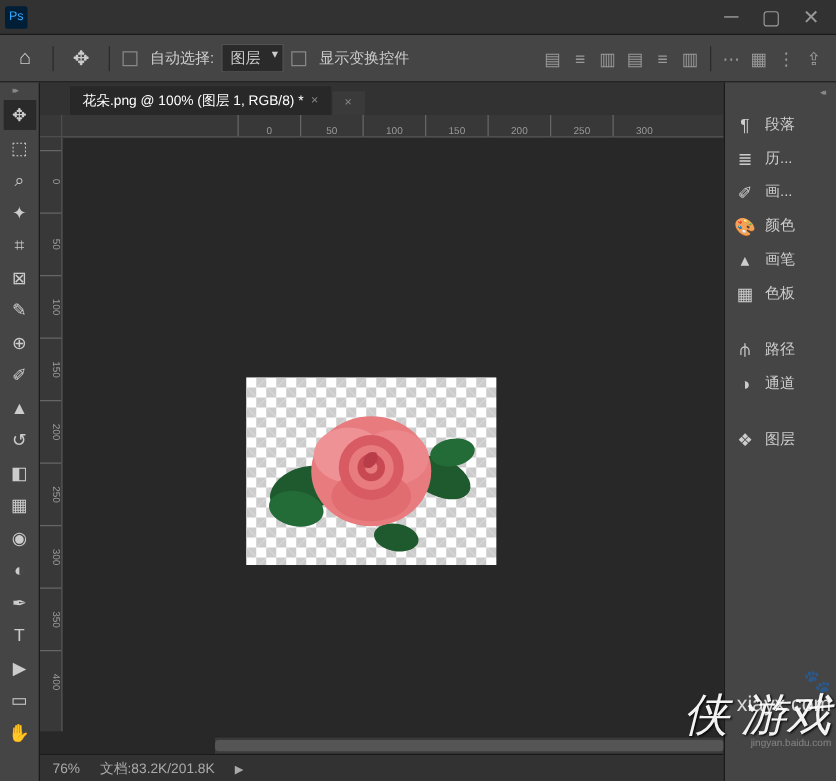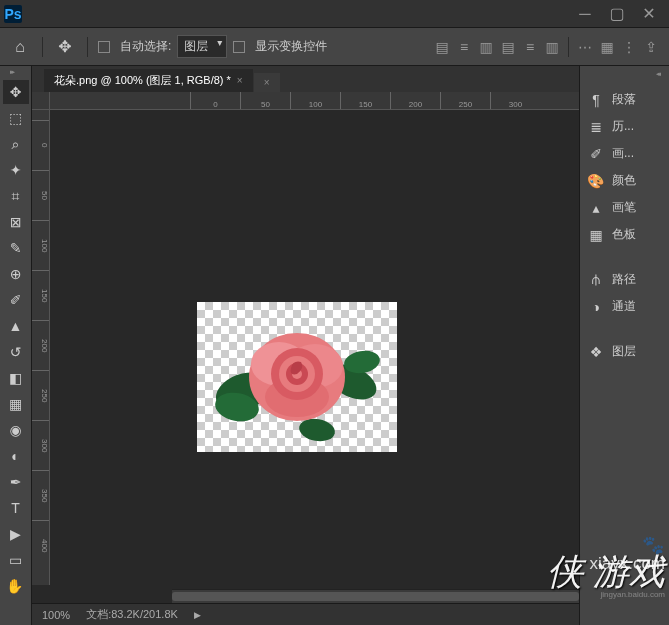--- a/index.html
+++ b/index.html
@@ -1,39 +1,39 @@
 <!DOCTYPE html>
 <html><head>
 <meta charset="utf-8">
 <style>
 * { margin: 0; padding: 0; box-sizing: border-box; font-family: "Microsoft YaHei", sans-serif; }
 body { width: 669px; height: 625px; background: #323232; color: #ccc; overflow: hidden; position: relative; }
 .titlebar { height: 28px; background: #323232; display: flex; align-items: center; padding: 0 4px; border-bottom: 1px solid #1a1a1a; }
-.ps-logo { width: 18px; height: 18px; background: #001e36; color: #31a8ff; display: flex; align-items: center; justify-content: center; font-size: 14px; font-weight: bold; border-radius: 2px; margin-right: 8px; }
+.ps-logo { width: 18px; height: 18px; background: #001e36; color: #31a8ff; display: flex; align-items: center; justify-content: center; font-size: 10px; font-weight: normal; border-radius: 2px; margin-right: 8px; }
 .menu { display: flex; font-size: 12px; }
 .menu-item { padding: 4px 8px; cursor: pointer; }
 .win-controls { margin-left: auto; display: flex; }
 .win-btn { width: 32px; height: 20px; display: flex; align-items: center; justify-content: center; color: #999; cursor: pointer; }
 .toolbar { height: 38px; background: #454545; display: flex; align-items: center; padding: 0 8px; border-bottom: 1px solid #1a1a1a; gap: 6px; }
 .tb-btn { width: 24px; height: 24px; display: flex; align-items: center; justify-content: center; color: #ccc; cursor: pointer; }
 .home-icon { font-size: 16px; }
 .divider { width: 1px; height: 20px; background: #2a2a2a; margin: 0 4px; }
 .checkbox { width: 12px; height: 12px; border: 1px solid #888; margin-right: 4px; }
 .tb-label { font-size: 12px; }
 .dropdown { background: #2a2a2a; border: 1px solid #555; padding: 2px 18px 2px 6px; font-size: 12px; color: #ccc; position: relative; }
 .dropdown::after { content: "▾"; position: absolute; right: 4px; top: 1px; font-size: 10px; }
 .tb-right { margin-left: auto; display: flex; gap: 2px; }
 .tb-icon { width: 20px; height: 20px; display: flex; align-items: center; justify-content: center; font-size: 14px; color: #999; }
 .workspace { display: flex; height: calc(100% - 66px); }
 .left-tools { width: 32px; background: #454545; border-right: 1px solid #1a1a1a; display: flex; flex-direction: column; align-items: center; padding-top: 14px; gap: 2px; position: relative; }
 .left-tools::before { content: "▸▸"; position: absolute; top: 2px; left: 10px; font-size: 7px; color: #888; letter-spacing: -2px; }
 .tool { width: 26px; height: 24px; display: flex; align-items: center; justify-content: center; color: #ccc; cursor: pointer; font-size: 14px; }
 .tool.active { background: #2a2a2a; }
 .main-area { flex: 1; display: flex; flex-direction: column; background: #282828; }
-.tabs { height: 26px; display: flex; align-items: flex-end; background: #323232; padding-left: 12px; }
+.tabs { height: 26px; display: flex; align-items: flex-end; background: #323232; padding-left: 24px; }
 .tab { padding: 4px 10px; font-size: 11px; color: #999; background: #3a3a3a; margin-right: 1px; display: flex; align-items: center; gap: 6px; cursor: pointer; }
 .tab.active { background: #282828; color: #fff; }
 .tab-close { font-size: 10px; color: #888; }
 .canvas-area { flex: 1; position: relative; background: #282828; overflow: hidden; }
 .ruler-h { position: absolute; top: 0; left: 18px; right: 0; height: 18px; background: #383838; border-bottom: 1px solid #555; font-size: 8px; color: #999; display: flex; }
 .ruler-h span { width: 50px; text-align: center; border-left: 1px solid #666; padding-top: 8px; }
 .ruler-v { position: absolute; top: 18px; left: 0; bottom: 18px; width: 18px; background: #383838; border-right: 1px solid #555; font-size: 8px; color: #999; display: flex; flex-direction: column; }
 .ruler-v span { height: 50px; writing-mode: vertical-lr; text-align: center; border-top: 1px solid #666; padding-left: 8px; }
 .ruler-corner { position: absolute; top: 0; left: 0; width: 18px; height: 18px; background: #383838; border-right: 1px solid #555; border-bottom: 1px solid #555; }
 .canvas { position: absolute; left: 165px; top: 210px; width: 200px; height: 150px; background-image: linear-gradient(45deg,#ccc 25%,transparent 25%),linear-gradient(-45deg,#ccc 25%,transparent 25%),linear-gradient(45deg,transparent 75%,#ccc 75%),linear-gradient(-45deg,transparent 75%,#ccc 75%); background-size: 16px 16px; background-position: 0 0,0 8px,8px -8px,-8px 0; background-color: #fff; }
@@ -180,21 +180,21 @@
               <path d="M0,0 L6,3 L0,6 Z" fill="#ff2a2a"></path>
             </marker>
           </defs>
         <line x1="90" y1="170" x2="10" y2="10" stroke="#ff2a2a" stroke-width="3" marker-end="url(#ah)"></line>
       </svg>
 
       <div class="scrollbar-h"></div>
     </div>
 
     <div class="status">
-      <span>100%</span>
+      <span>76%</span>
       <span>文档:83.2K/201.8K</span>
       <span style="font-size:9px">▶</span>
     </div>
   </div>
 
   <div class="right-panel">
     <div class="panel-item">
         <span class="panel-icon">¶</span>
         <span>段落</span>
       </div>

